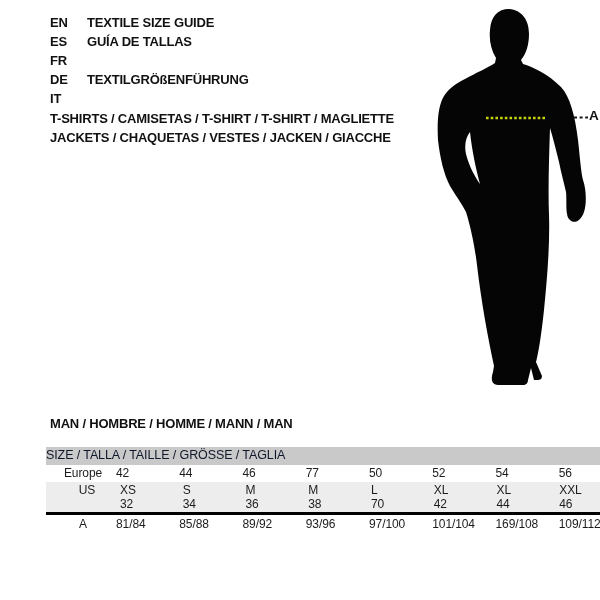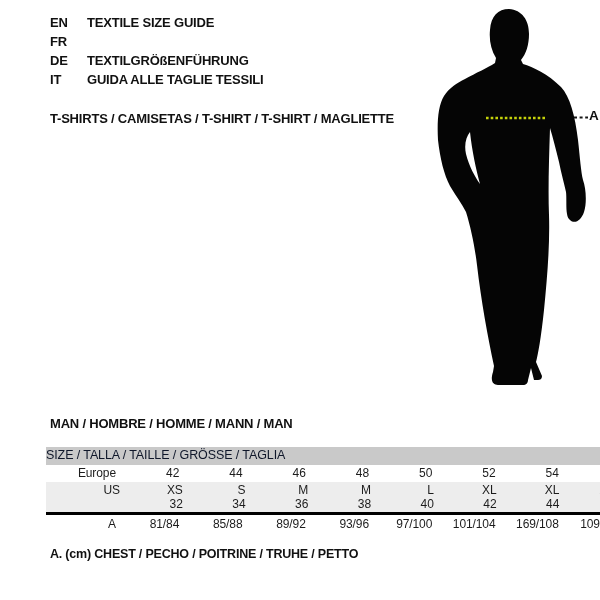--- a/index.html
+++ b/index.html
@@ -21,56 +21,60 @@
   .figure-svg { position:absolute; left:0; top:0; }
   .measure-label { position:absolute; left:561px; top:108px; font-size:13.5px; font-weight:bold; }
 
   
   .section-title { position:absolute; left:22px; top:416px; font-size:13px; font-weight:bold; letter-spacing:-0.2px; }
 
   
   .size-table { position:absolute; left:18px; top:447px; width:576px; font-size:12px; letter-spacing:-0.1px; color:#1c1c1c; }
   .t-header { height:18px; line-height:16px; background:#c9c9c9; color:#0f172a; font-size:12.5px; }
   .t-row { display:grid; grid-template-columns:70px repeat(8, 1fr); }
-  .t-row .lbl { text-align:right; padding-left:4px; }
-  .t-row .val { text-align:right; }
+  .t-row .lbl { text-align:center; padding-left:4px; }
+  .t-row .val { text-align:left; }
   .row-europe { height:17px; line-height:17px; }
   .t-group { background:#ededed; border-bottom:3px solid #000000; padding:1px 0 2px 4px; }
   .row-us { height:14px; line-height:14px; }
   .row-numeric { height:13px; line-height:15px; }
   .row-a { height:18px; line-height:19px; }
 
   
   .footnote { position:absolute; left:22px; top:547px; font-size:12.5px; font-weight:bold; letter-spacing:-0.2px; }
 </style>
 </head>
 <body>
 
 <div class="canvas">
 
   <div class="lang-list">
     <div class="lang-row">
       <span class="lang-code">EN</span>
       <span class="lang-title">TEXTILE SIZE GUIDE</span>
     </div>
     <div class="lang-row">
+      <span class="lang-code">ES</span>
+      <span class="lang-title">GUÍA DE TALLAS</span>
+    </div>
+    <div class="lang-row">
       <span class="lang-code">FR</span>
     </div>
     <div class="lang-row">
       <span class="lang-code">DE</span>
       <span class="lang-title">TEXTILGRÖßENFÜHRUNG</span>
     </div>
     <div class="lang-row">
       <span class="lang-code">IT</span>
-      <span class="lang-title">GUIDA ALLE TAGLIE TESSILI</span>
     </div>
   </div>
 
   <div class="categories">
     <div class="category-line">T-SHIRTS / CAMISETAS / T-SHIRT / T-SHIRT / MAGLIETTE</div>
+    <div class="category-line">JACKETS / CHAQUETAS / VESTES / JACKEN / GIACCHE</div>
   </div>
 
   <svg class="figure-svg" width="600" height="600" viewBox="0 0 600 600">
     <path fill="#050505" fill-rule="evenodd" d="M 481 9
              C 494 10 501 20 501 34
              C 501 45 498 54 493 60
              L 495 64
              C 505 67 520 74 533 87
              C 542 97 547 115 550 140
              C 552 158 553 172 555 180
@@ -115,21 +119,21 @@
   <div class="section-title">MAN / HOMBRE / HOMME / MANN / MAN</div>
 
   <div class="size-table">
     <div class="t-header">SIZE / TALLA / TAILLE / GRÖSSE / TAGLIA</div>
 
     <div class="t-row row-europe">
       <span class="lbl">Europe</span>
       <span class="val">42</span>
       <span class="val">44</span>
       <span class="val">46</span>
-      <span class="val">48</span>
+      <span class="val">77</span>
       <span class="val">50</span>
       <span class="val">52</span>
       <span class="val">54</span>
       <span class="val">56</span>
     </div>
 
     <div class="t-group">
       <div class="t-row row-us">
         <span class="lbl">US</span>
         <span class="val">XS</span>
@@ -140,35 +144,34 @@
         <span class="val">XL</span>
         <span class="val">XL</span>
         <span class="val">XXL</span>
       </div>
       <div class="t-row row-numeric">
         <span class="lbl"></span>
         <span class="val">32</span>
         <span class="val">34</span>
         <span class="val">36</span>
         <span class="val">38</span>
-        <span class="val">40</span>
+        <span class="val">70</span>
         <span class="val">42</span>
         <span class="val">44</span>
         <span class="val">46</span>
       </div>
     </div>
 
     <div class="t-row row-a">
       <span class="lbl">A</span>
       <span class="val">81/84</span>
       <span class="val">85/88</span>
       <span class="val">89/92</span>
       <span class="val">93/96</span>
       <span class="val">97/100</span>
       <span class="val">101/104</span>
       <span class="val">169/108</span>
       <span class="val">109/112</span>
     </div>
   </div>
 
-  <div class="footnote">A. (cm) CHEST / PECHO / POITRINE / TRUHE / PETTO</div>
 
 </div>
 
 </body></html>

